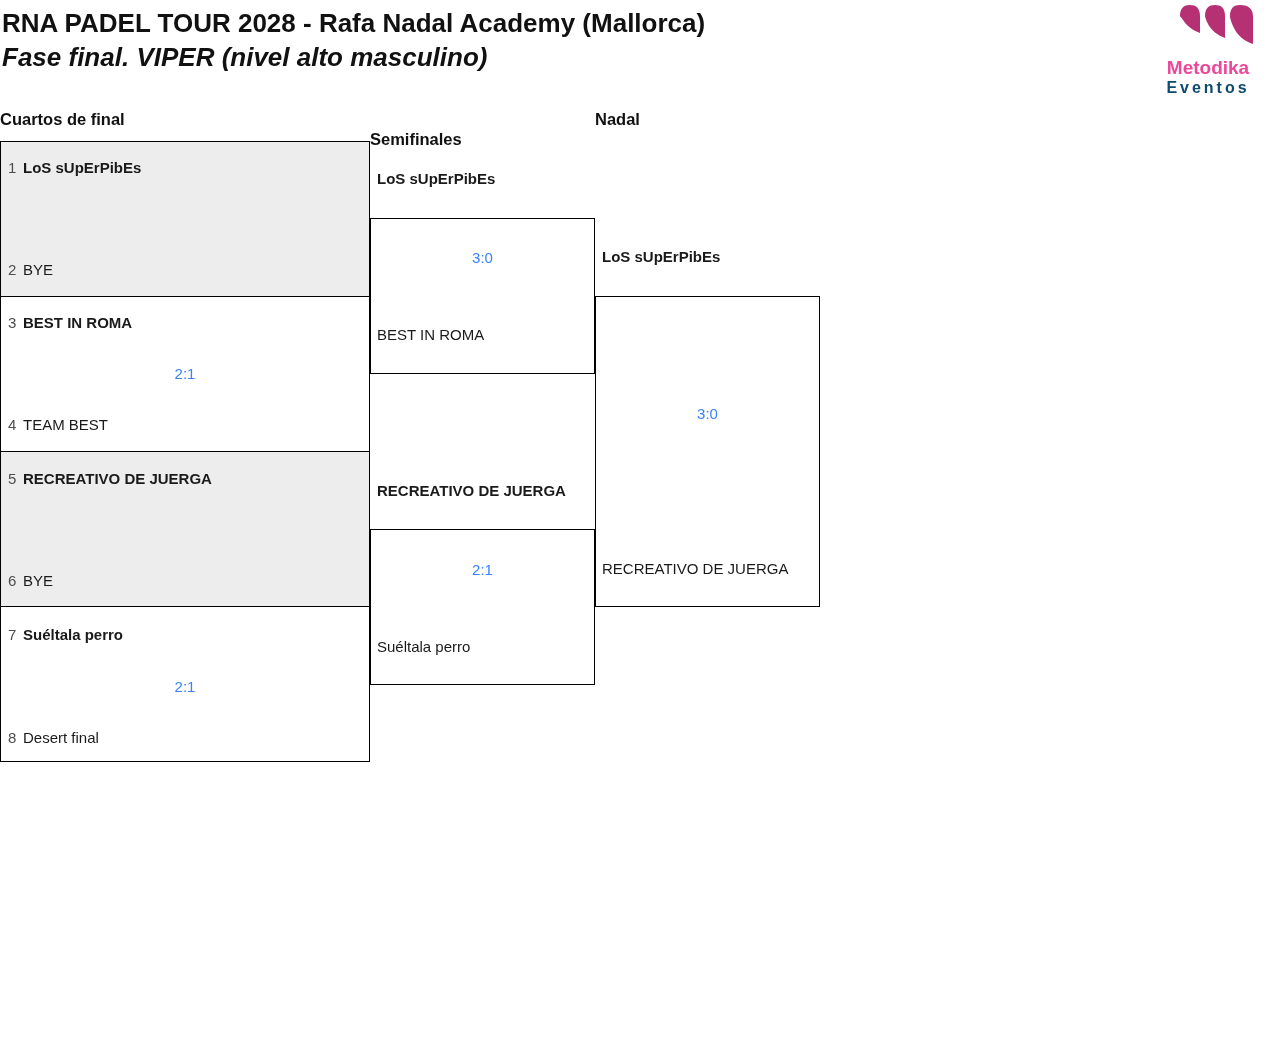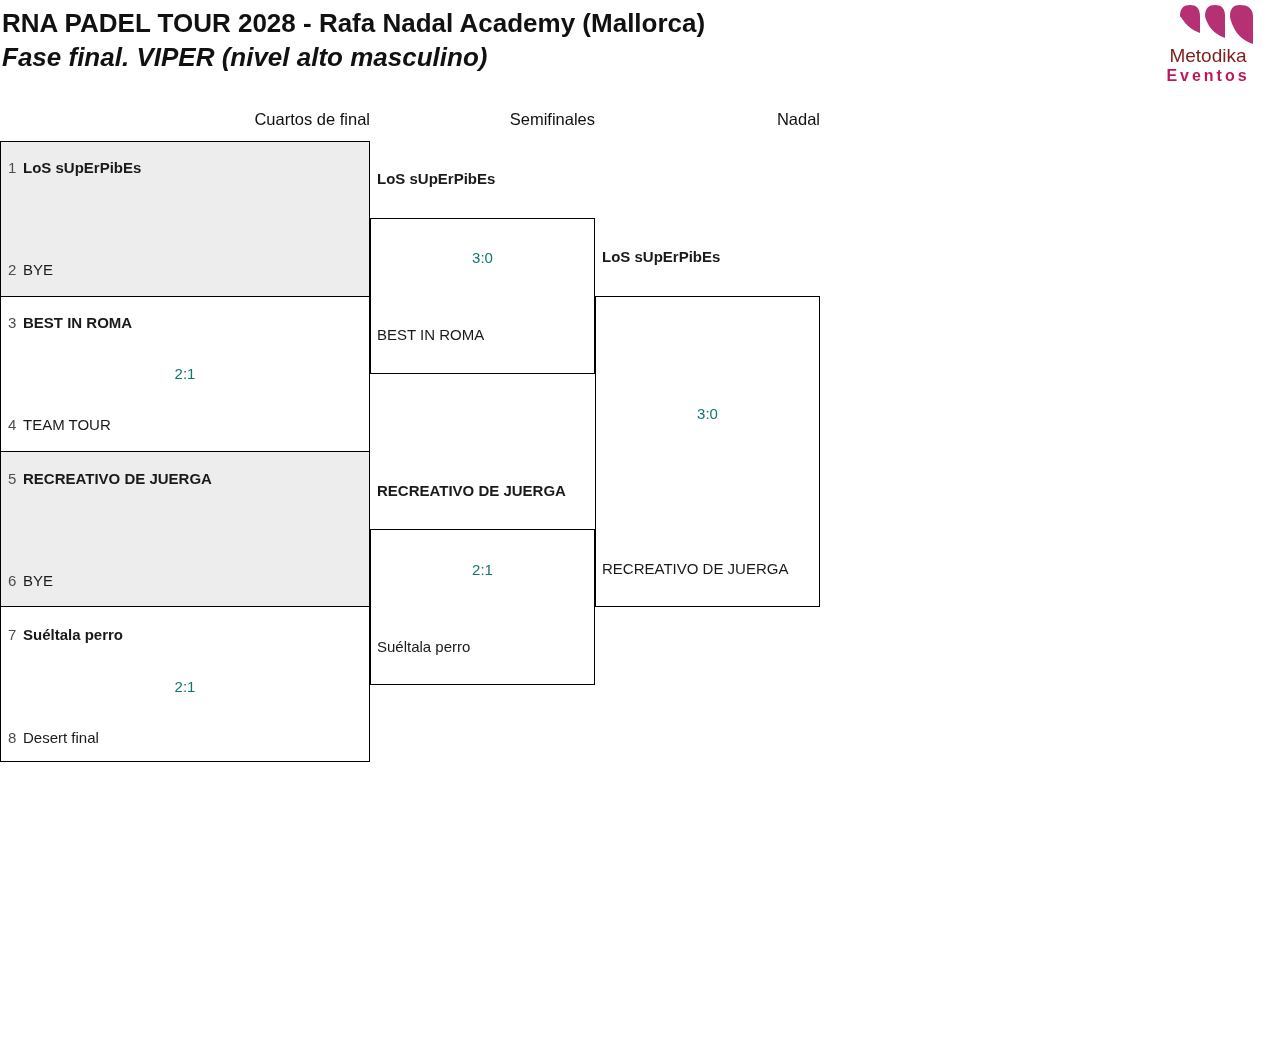--- a/index.html
+++ b/index.html
@@ -4,40 +4,40 @@
 <style>
   html,body{margin:0;padding:0;}
   body{
     width:1280px;height:1048px;background:#ffffff;position:relative;overflow:hidden;
     font-family:"Liberation Sans",sans-serif;color:#111;
   }
   .abs{position:absolute;}
   .page-title{left:2px;top:8px;font-size:26px;font-weight:600;white-space:nowrap;}
   .page-subtitle{left:2px;top:42px;font-size:26px;font-weight:600;white-space:nowrap;font-style:italic;}
 
-  .round-header{top:110px;font-size:16.5px;font-weight:400;text-align:right;}
+  .round-header{top:110px;font-size:16.5px;font-weight:700;text-align:left;}
   .rh-qf{left:0;width:370px;}
-  .rh-sf{left:370px;width:225px;}
+  .rh-sf{left:370px;width:225px;margin-top:20px;}
   .rh-f{left:595px;width:225px;}
 
   .match-card{left:0;width:370px;height:156px;border:1px solid #000;box-sizing:border-box;background:#fff;}
   .match-card.shaded{background:#ededed;}
   .rect{border:1px solid #000;box-sizing:border-box;background:transparent;}
 
   .p-row{display:flex;font-size:15px;line-height:18px;white-space:nowrap;}
   .seed{color:#4d4d4d;width:15px;flex:none;}
   .p-name{color:#1a1a1a;}
   .bold{font-weight:700;}
-  .score{text-align:center;font-size:15px;line-height:18px;color:#0f766e;}
+  .score{text-align:center;font-size:15px;line-height:18px;color:#3b82f6;}
   .fname{font-size:15px;line-height:18px;white-space:nowrap;color:#1a1a1a;}
 
   .logo{left:1154px;top:4px;width:108px;text-align:center;}
   .logo-mark{display:block;margin:0 auto;padding-left:20px;}
-  .logo-line1{font-size:19px;font-weight:400;color:#7f1d1d;line-height:1.08;}
-  .logo-line2{font-size:16px;font-weight:600;color:#be185d;letter-spacing:3px;line-height:1.08;}
+  .logo-line1{font-size:19px;font-weight:700;color:#ec4899;line-height:1.08;margin-top:12px;}
+  .logo-line2{font-size:16px;font-weight:600;color:#0c4a6e;letter-spacing:3px;line-height:1.08;}
 </style>
 </head>
 <body>
 
 <div class="abs page-title">RNA PADEL TOUR 2028 - Rafa Nadal Academy (Mallorca)</div>
 <div class="abs page-subtitle">Fase final. VIPER (nivel alto masculino)</div>
 
 <div class="abs logo">
   <svg class="logo-mark" width="80" height="42" viewBox="0 0 80 42">
     <path fill="#b63074" d="M2,12 C2,4 6,1 12,1 C18,1 22,4 22,12 L22,29 C14,26 8,21 5,16 C3,13 2,12.5 2,12 Z"></path>
@@ -66,21 +66,21 @@
   <span class="p-name">BYE</span>
 </div>
 
 <div class="abs p-row" style="left:8px;top:314px;">
   <span class="seed">3</span>
   <span class="p-name bold">BEST IN ROMA</span>
 </div>
 <div class="abs score" style="left:0;width:370px;top:365px;">2:1</div>
 <div class="abs p-row" style="left:8px;top:416px;">
   <span class="seed">4</span>
-  <span class="p-name">TEAM TOUR</span>
+  <span class="p-name">TEAM BEST</span>
 </div>
 
 <div class="abs p-row" style="left:8px;top:470px;">
   <span class="seed">5</span>
   <span class="p-name bold">RECREATIVO DE JUERGA</span>
 </div>
 <div class="abs p-row" style="left:8px;top:572px;">
   <span class="seed">6</span>
   <span class="p-name">BYE</span>
 </div>

